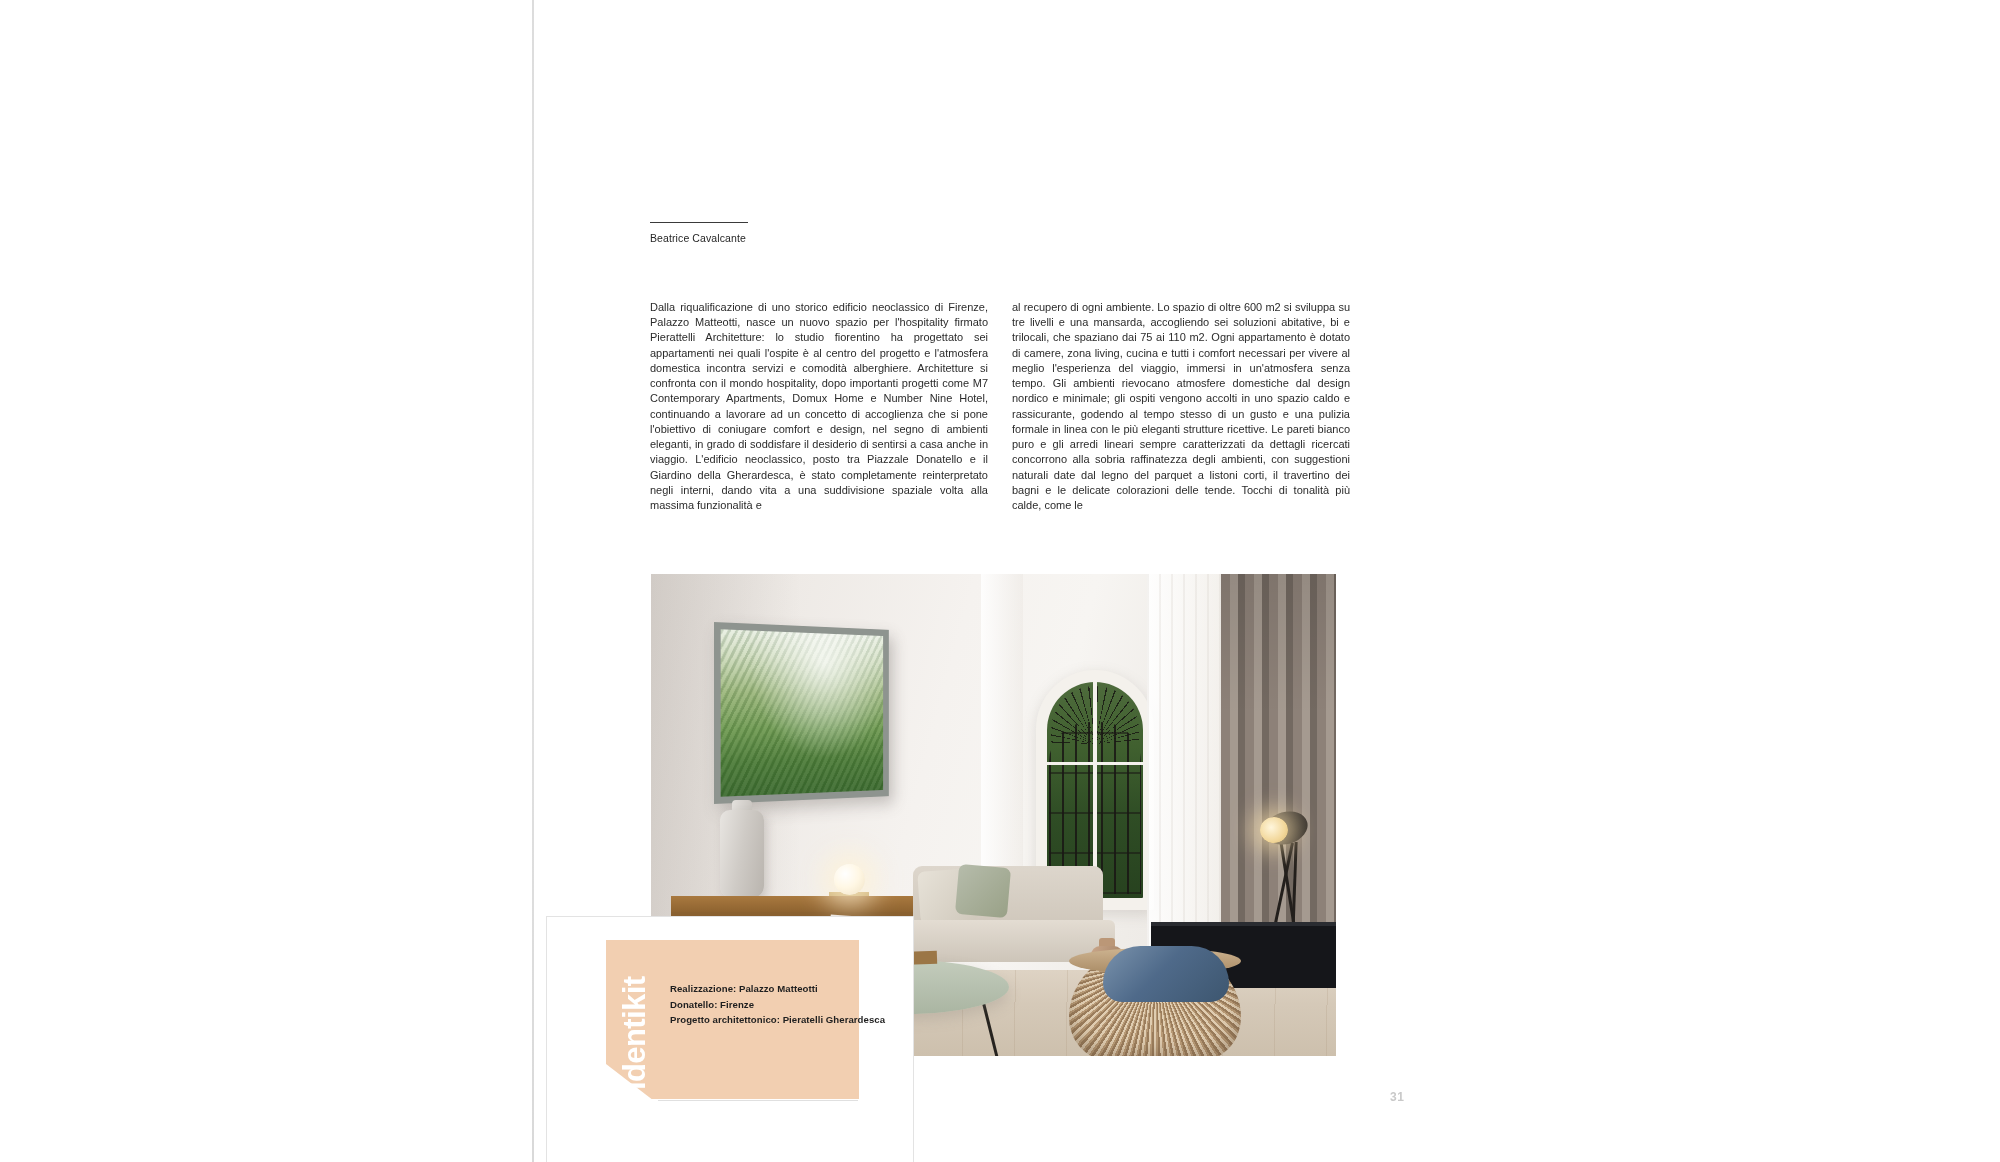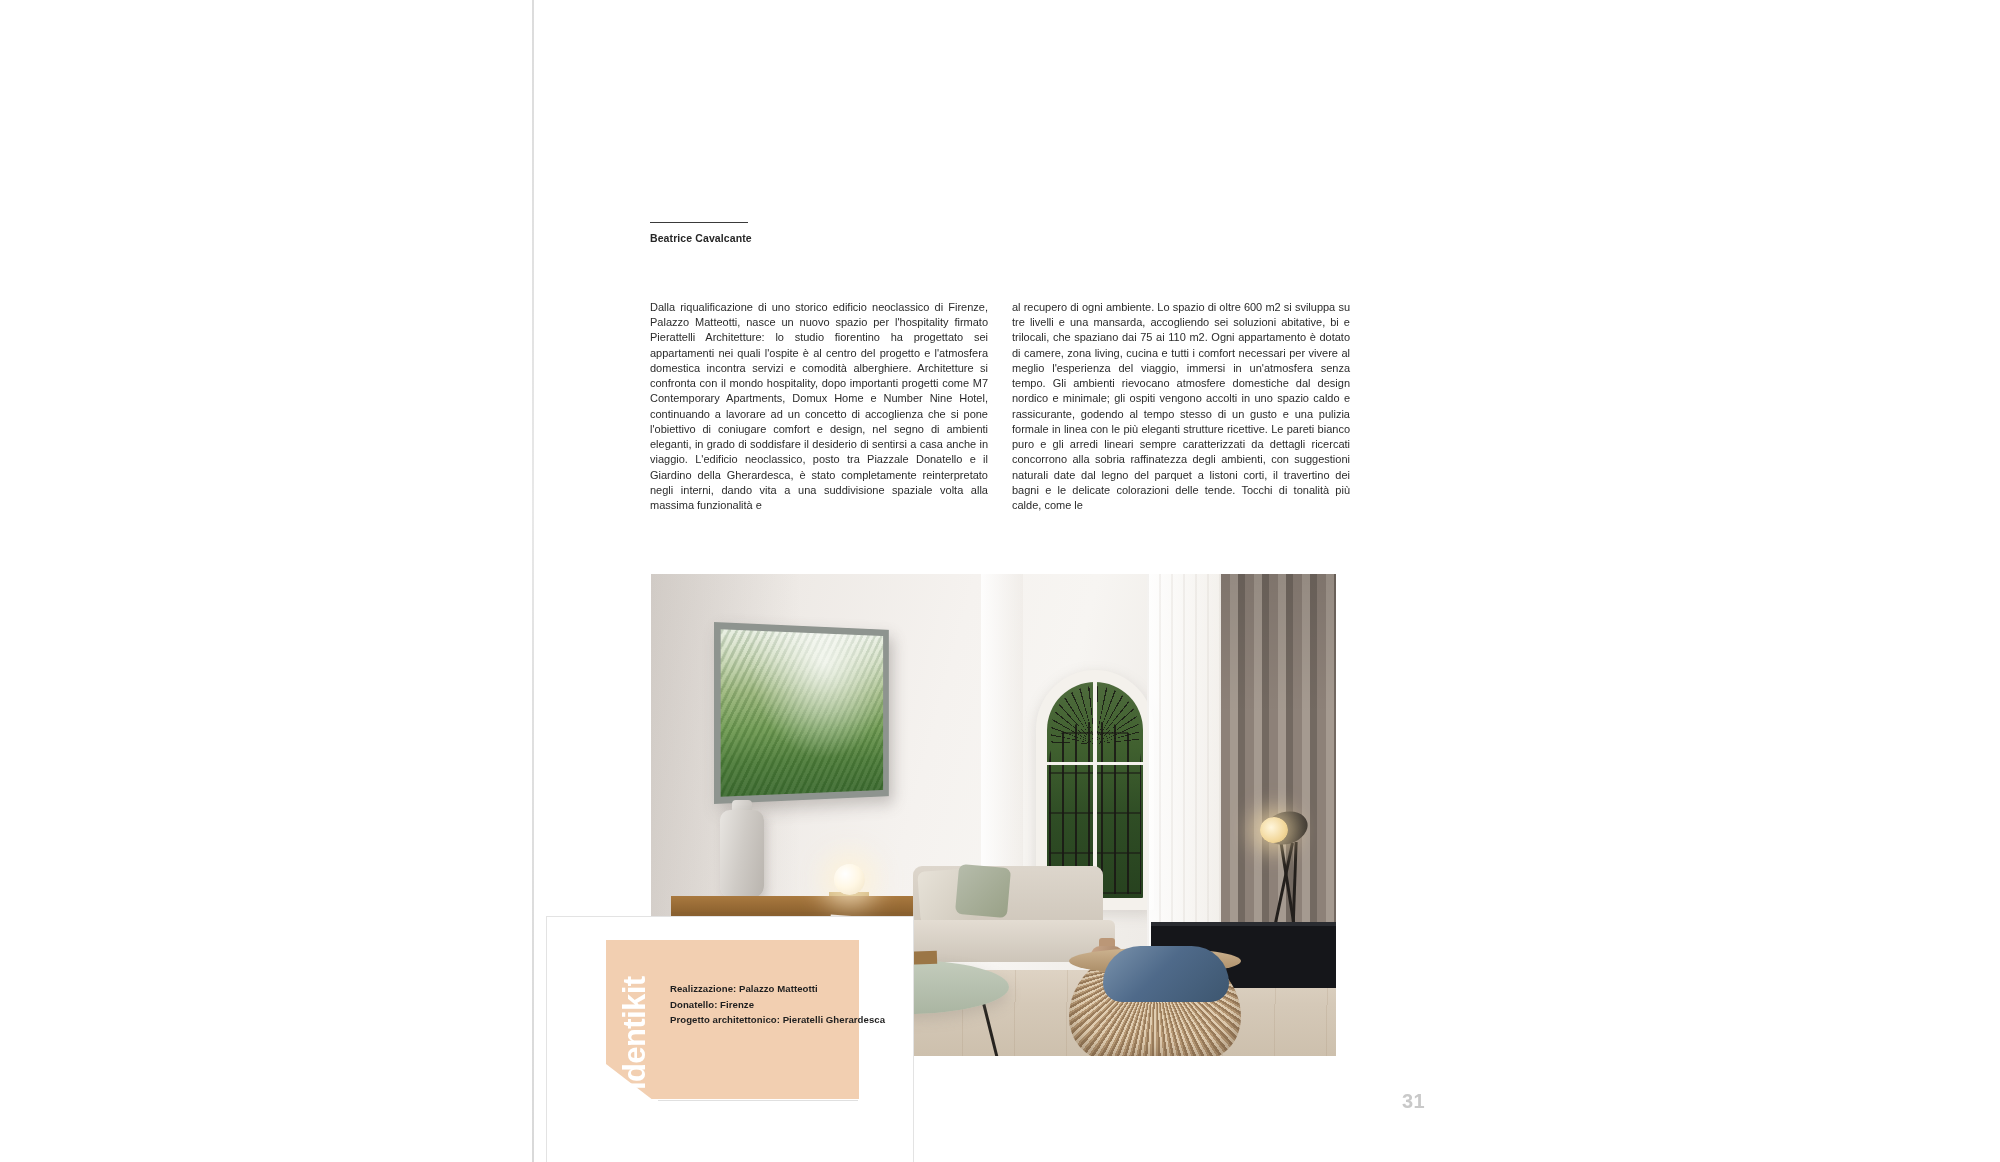--- a/index.html
+++ b/index.html
@@ -29,21 +29,21 @@
     color:#2f2f2f;font-weight:300;
     letter-spacing:-0.1px;
     font-family:"Liberation Sans", sans-serif;
   }
   .headline span{display:block;}
 
   
   .byline-wrap{position:absolute;left:650px;top:222px;width:300px;}
   .byline-rule{width:98px;height:1px;background:#3a3a3a;margin-bottom:9px;}
   .byline-name{
-    font-size:10.5px;font-weight:bold;color:#262626;letter-spacing:0.1px;
+    font-size:10.5px;font-weight:normal;color:#262626;letter-spacing:0.1px;
   }
 
   
   .cols{
     position:absolute;left:650px;top:300px;width:700px;
     display:flex;gap:24px;
   }
   .col{
     width:338px;
     font-size:11px;line-height:1.385;
@@ -264,21 +264,21 @@
     letter-spacing:0.05px;
   }
   .ik-lines div{white-space:nowrap;}
   .ik-underline{
     position:absolute;left:658px;top:1100px;width:200px;height:1px;background:#e0e0e0;
   }
 
   
   .pagenum{
     position:absolute;left:1390px;top:1090px;
-    font-size:20px;color:#c9c9c9;font-weight:bold;letter-spacing:0.5px;margin-left:12px;
+    font-size:12px;color:#c9c9c9;font-weight:bold;letter-spacing:0.5px;
   }
 </style>
 </head>
 <body>
 
 <div id="page">
 
   <div class="left-pane"></div>
   <div class="spine"></div>
 

